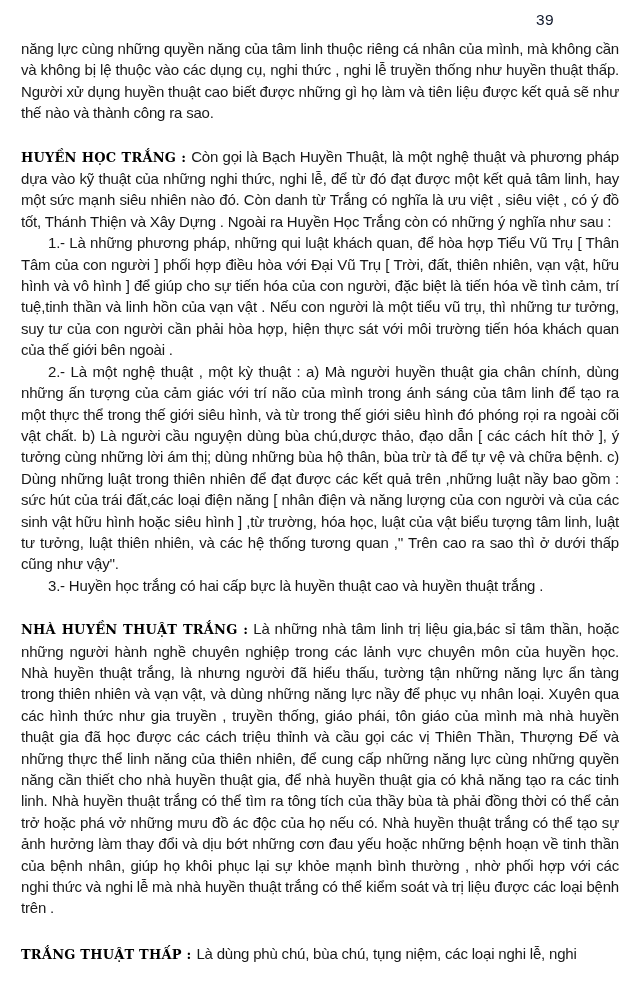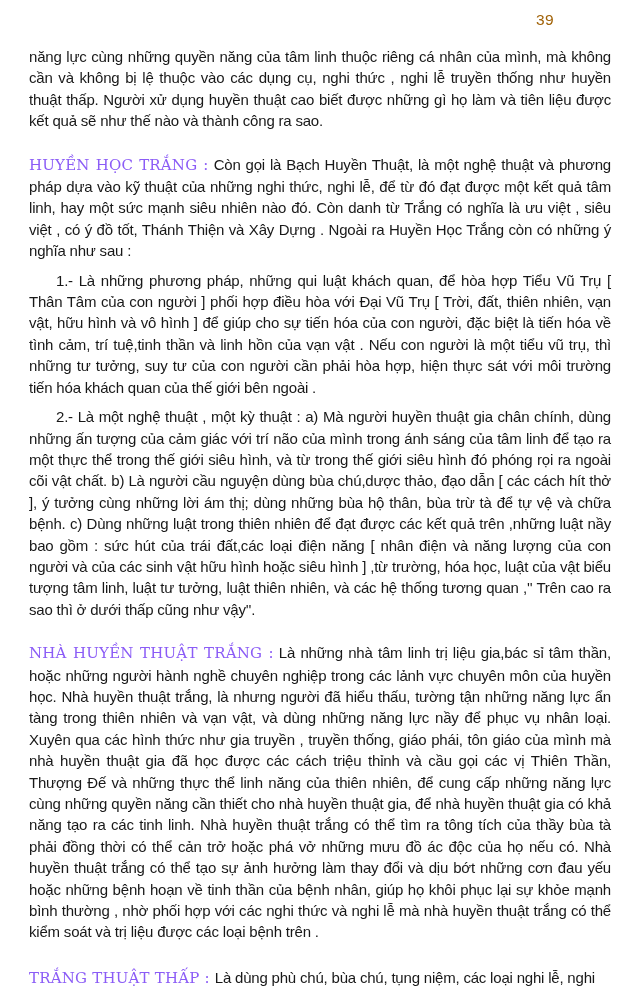--- a/index.html
+++ b/index.html
@@ -20,61 +20,62 @@
     line-height: 21.4px;
     color: #181818;
     overflow: hidden;
   }
   .page-number {
     position: absolute;
     top: 9px;
     left: 536px;
     font-size: 15.5px;
     letter-spacing: 0.5px;
-    color: #a16207;
+    color: #0f172a;
   }
   p.para {
-    margin: 8px;
+    margin: 0;
     text-align: justify;
   }
   p.section-para {
     margin-top: 22px;
   }
   p.item {
     text-indent: 27px;
   }
   p.last-section {
     margin-top: 24px;
   }
   .heading {
     font-family: "DejaVu Serif", "Liberation Serif", serif;
-    font-weight: 400;
-    font-size: 15px;
+    font-weight: 700;
+    font-size: 13px;
     letter-spacing: 0.2px;
     margin-right: 5px;
-    color: #8b5cf6;
+    color: #000000;
   }
 </style>
 </head>
 <body>
 
 <div class="page">
 
   <div class="page-number">39</div>
 
   <p class="para">năng lực cùng những quyền năng của tâm linh thuộc riêng cá nhân của mình, mà không cần và không bị lệ thuộc vào các dụng cụ, nghi thức , nghi lễ truyền thống như huyền thuật thấp. Người xử dụng huyền thuật cao biết được những gì họ làm và tiên liệu được kết quả sẽ như thế nào và thành công ra sao.</p>
 
   <p class="para section-para">
     <span class="heading">HUYỀN HỌC TRẮNG :</span><span>Còn gọi là Bạch Huyền Thuật, là một nghệ thuật và phương pháp dựa vào kỹ thuật của những nghi thức, nghi lễ, để từ đó đạt được một kết quả tâm linh, hay một sức mạnh siêu nhiên nào đó. Còn danh từ Trắng có nghĩa là ưu việt , siêu việt , có ý đồ tốt, Thánh Thiện và Xây Dựng . Ngoài ra Huyền Học Trắng còn có những ý nghĩa như sau :</span>
   </p>
 
   <p class="para item">1.- Là những phương pháp, những qui luật khách quan, để hòa hợp Tiểu Vũ Trụ [ Thân Tâm của con người ] phối hợp điều hòa với Đại Vũ Trụ [ Trời, đất, thiên nhiên, vạn vật, hữu hình và vô hình ] để giúp cho sự tiến hóa của con người, đặc biệt là tiến hóa về tình cảm, trí tuệ,tinh thần và linh hồn của vạn vật .  Nếu con người là một tiểu vũ trụ, thì những tư tưởng, suy tư của con người cần phải hòa hợp, hiện thực sát với môi trường tiến hóa khách quan của thế giới bên ngoài .</p>
 
   <p class="para item">2.- Là một nghệ thuật , một kỳ thuật : a) Mà người huyền thuật gia chân chính, dùng những ấn tượng của cảm giác với trí não của mình trong ánh sáng của tâm linh để tạo ra một thực thể trong thế giới siêu hình, và từ trong thế giới siêu hình đó phóng rọi ra ngoài cõi vật chất. b) Là người cầu nguyện dùng bùa chú,dược thảo, đạo dẫn [ các cách hít thở ], ý tưởng cùng những lời ám thị; dùng những bùa hộ thân, bùa trừ tà để tự vệ và chữa bệnh. c) Dùng những luật trong thiên nhiên để đạt được các kết quả trên ,những luật nầy bao gồm : sức hút của trái đất,các loại điện năng [ nhân điện và năng lượng  của con người và của các sinh vật hữu hình hoặc siêu hình ] ,từ trường, hóa học, luật của vật biểu tượng tâm linh, luật tư tưởng, luật thiên nhiên, và các hệ thống tương quan ,'' Trên cao ra sao thì ở dưới thấp cũng như vậy''.</p>
 
+  <p class="para item">3.- Huyền học trắng có hai cấp bực là huyền thuật cao và huyền thuật trắng .</p>
 
   <p class="para section-para">
     <span class="heading">NHÀ HUYỀN THUẬT TRẮNG :</span><span>Là những nhà tâm linh trị liệu gia,bác sỉ tâm thần, hoặc những người hành nghề chuyên nghiệp trong các lảnh vực chuyên môn của huyền học.  Nhà huyền thuật trắng, là nhưng người đã hiểu thấu, tường tận những năng lực ẩn tàng trong thiên nhiên và vạn vật, và dùng những năng lực nầy để phục vụ nhân loại. Xuyên qua các hình thức như gia truyền , truyền thống, giáo phái, tôn giáo của mình mà nhà huyền thuật gia đã học được các cách triệu thỉnh và cầu gọi các vị Thiên Thần, Thượng Đế và những thực thể linh năng của thiên nhiên, để cung cấp những năng lực cùng những quyền năng cần thiết cho nhà huyền thuật gia, để nhà huyền thuật gia có khả năng tạo ra các tinh linh. Nhà huyền thuật trắng có thể tìm ra tông tích của thầy bùa tà phải đồng thời có thể cản trở hoặc phá vở những mưu đồ ác độc của họ nếu có. Nhà huyền thuật trắng có thể tạo sự ảnh hưởng làm thay đổi và dịu bớt những cơn đau yếu hoặc những bệnh hoạn về tinh thần của bệnh nhân, giúp họ khôi phục lại sự khỏe mạnh bình thường , nhờ phối hợp với các nghi thức và nghi lễ mà nhà huyền thuật trắng có thể kiểm soát và trị liệu được các loại bệnh trên .</span>
   </p>
 
   <p class="para section-para last-section">
     <span class="heading">TRẮNG THUẬT THẤP :</span><span>Là dùng phù chú, bùa chú, tụng niệm, các loại nghi lễ, nghi</span>
   </p>
 
 </div>

